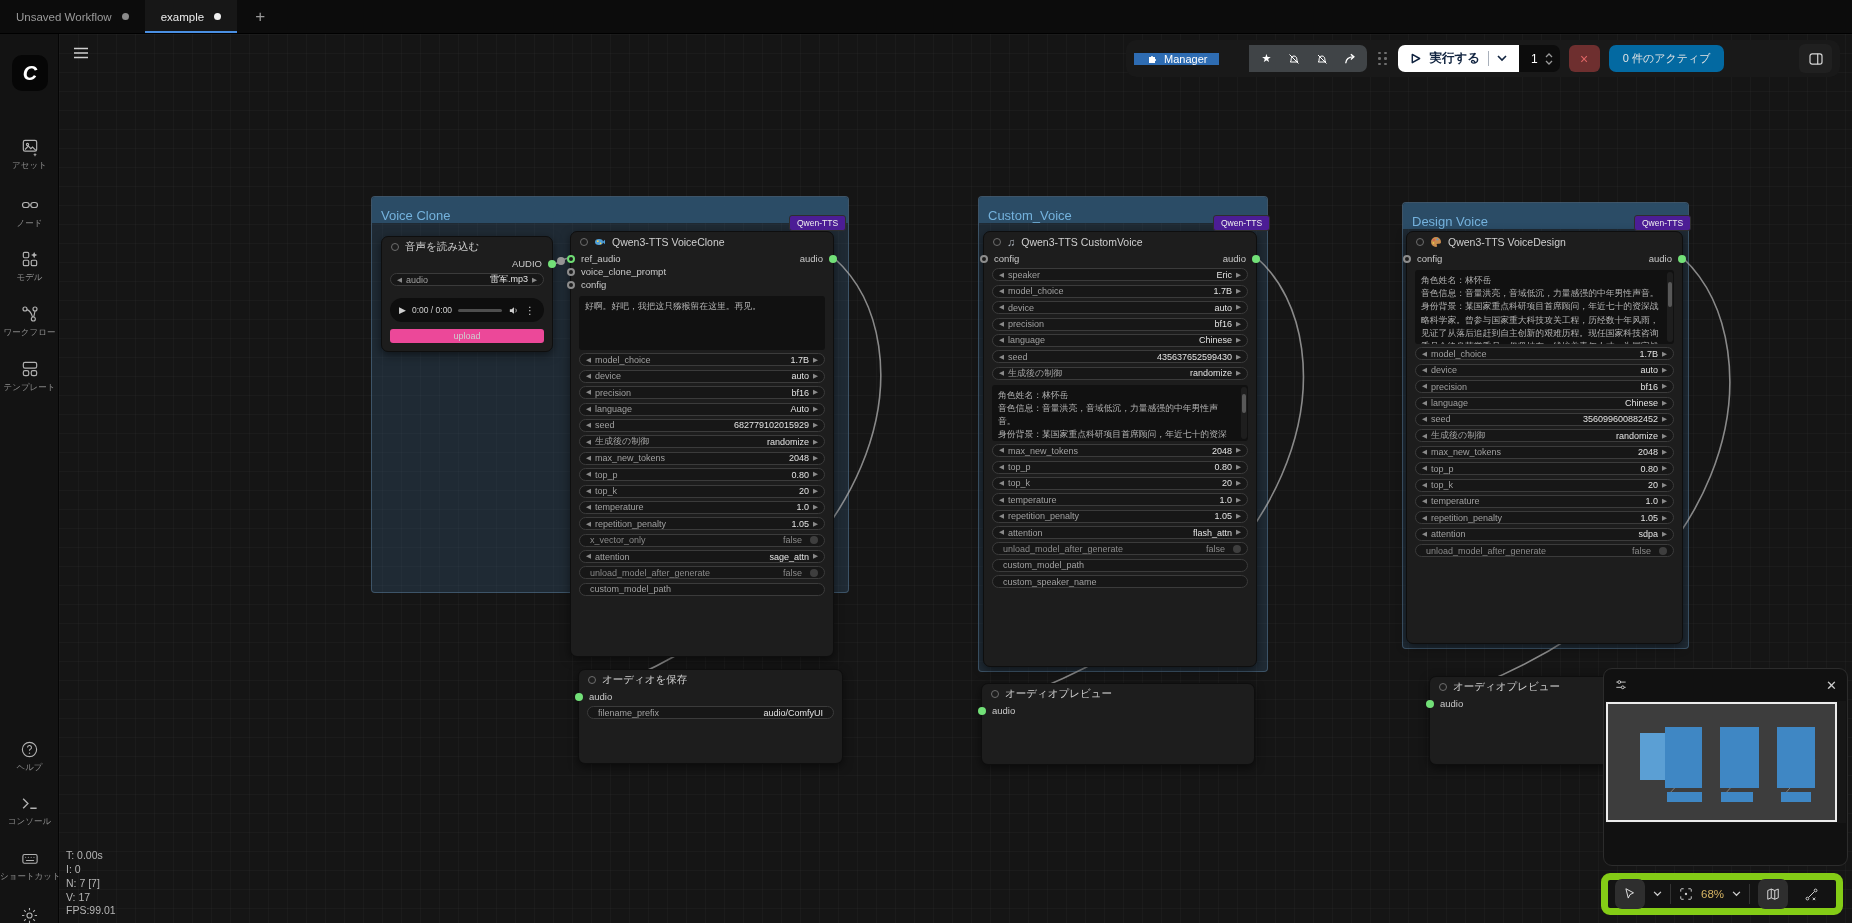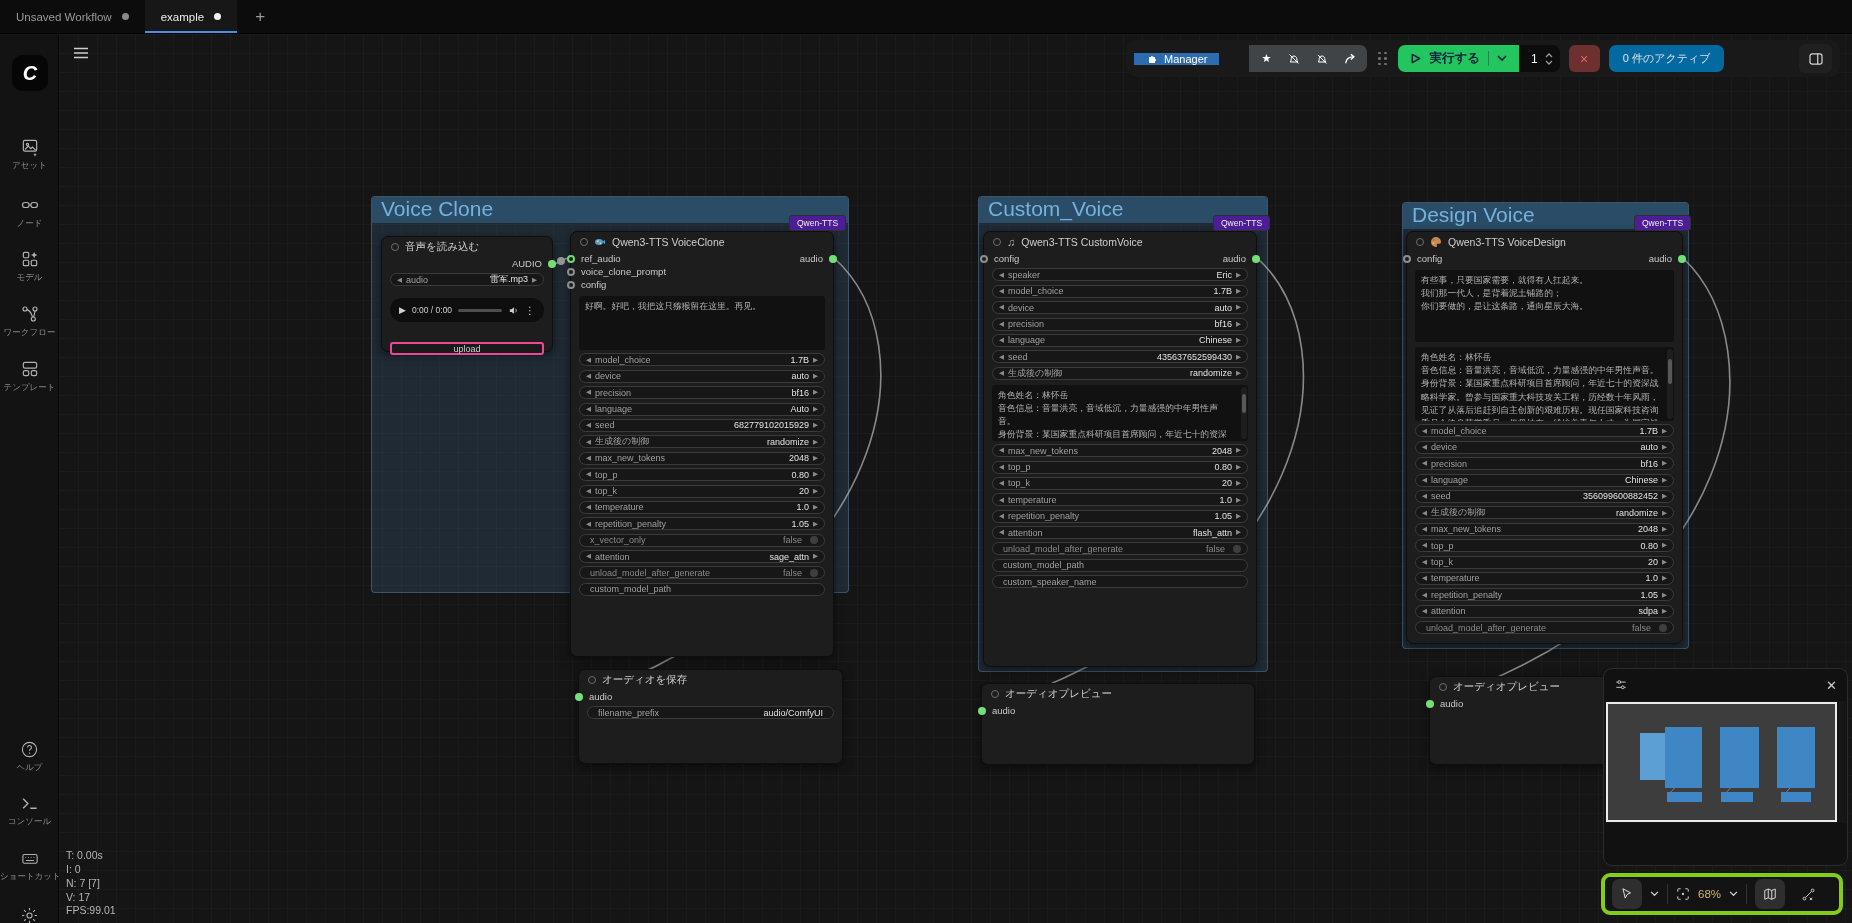--- a/index.html
+++ b/index.html
@@ -30,40 +30,40 @@
   
   .tr-toolbar { position:absolute; left:1126px; top:40px; width:714px; height:37px; background:#191919;
     border-radius:10px; display:flex; align-items:center; padding:0 8px; gap:9px; z-index:8; }
   .seg { display:flex; align-items:center; height:27px; border-radius:7px; overflow:hidden;gap:30px; }
   .btn-manager { display:flex; align-items:center; gap:6px; background:#2e6cb2; color:#fff;
     font-size:11px; padding:0 12px; }
   .icon-strip { display:flex; align-items:center; background:#404447; gap:2px; padding:0 4px; }
   .icon-strip .ic { width:26px; height:27px; display:flex; align-items:center; justify-content:center; color:#fff; font-size:11px; }
   .drag-dots { display:grid; grid-template-columns:3px 3px; grid-gap:3px; margin:0 2px; }
   .drag-dots i { width:2.5px; height:2.5px; background:#6f6f6f; border-radius:50%; display:block; }
-  .btn-run { display:flex; align-items:center; gap:8px; background:#22c55e; color:#10233f;
+  .btn-run { display:flex; align-items:center; gap:8px; background:#ffffff; color:#10233f;
     font-size:12.5px; font-weight:bold; padding:0 12px; height:27px; border-radius:7px 0 0 7px; }
   .run-div { width:1px; height:15px; background:rgba(10,30,60,.35); }
   .spinner { display:flex; align-items:center; background:#0c0c0c; height:27px; border-radius:0 7px 7px 0;
     color:#fff; font-size:12px; padding:0 7px 0 12px; gap:7px; }
   .spin-arrows { display:flex; flex-direction:column; gap:2px; color:#9a9a9a; }
   .btn-x { width:31px; height:27px; background:#6e2f2f; border-radius:6px; color:#e06565;
     display:flex; align-items:center; justify-content:center; font-size:14px; }
   .btn-count { height:27px; background:#0369a1; border-radius:7px; color:#e4e4e4; font-size:11px;
     display:flex; align-items:center; padding:0 14px; }
   .btn-panel { width:33px; height:29px; background:#202020; border-radius:6px; display:flex;
     align-items:center; justify-content:center; margin-left:auto; }
   
   .canvas-menu { position:absolute; left:73px; top:46px; z-index:5; color:#cfcfcf; }
   .stats { position:absolute; left:66px; top:849px; z-index:4; font-size:10.5px; color:#b5b5b5; line-height:1.32; }
   
   .group { position:absolute; border-radius:4px; background:rgba(56,94,125,.30);
     border:1px solid rgba(110,152,188,.38); z-index:1; }
-  .group-header { height:26px; background:rgba(44,79,106,.92); display:flex; align-items:flex-start;
-    padding:0 9px; font-size:21px; color:#74b2dd; border-radius:3px 3px 0 0; }
+  .group-header { height:26px; background:rgba(44,79,106,.92); display:flex; align-items:flex-end;
+    padding:0 9px; font-size:13px; color:#74b2dd; border-radius:3px 3px 0 0; }
   .qbadge { position:absolute; z-index:4; background:#4c1d95; border:1px solid #2e2e2e; color:#efefef;
     font-size:8.5px; padding:2px 7px; border-radius:3px; }
   
   .node { position:absolute; background:#1d1d1d; border:1px solid #0e0e0e; border-radius:7px;
     box-shadow:0 3px 10px rgba(0,0,0,.5); z-index:3; overflow:visible; }
   .node-title { height:20px; display:flex; align-items:center; gap:6px; padding:0 9px;
     font-size:10.5px; color:#cfcfcf; white-space:nowrap; }
   .collapse-dot { width:8px; height:8px; border-radius:50%; border:1.5px solid #6d6d6d; flex:none; }
   .slot-row { position:relative; height:13px; display:flex; align-items:center; padding:0 10px;
     font-size:9.5px; color:#c9c9c9; }
@@ -84,35 +84,35 @@
   .ta { position:relative; margin-top:5px; background:#111; border-radius:3px; padding:4px 6px; overflow:hidden; }
   .ta-text { font-size:8.8px; line-height:1.5; color:#b2b2b2; white-space:pre-line; }
   .ta.scroll .ta-text { margin-right:7px; }
   .sbar { position:absolute; right:1px; top:2px; bottom:2px; width:6px; background:#1e1e1e; border-radius:3px; }
   .sb-thumb { position:absolute; left:1px; right:1px; top:14%; height:36%; background:#585858; border-radius:2px; display:block; }
   
   .player { display:flex; align-items:center; gap:6px; margin-top:6px; height:24px; background:#0e0e0e;
     border-radius:12px; padding:0 9px; color:#d0d0d0; }
   .player .time { font-size:8.5px; }
   .player .track { flex:1; height:2.5px; background:#4e4e4e; border-radius:2px; }
-  .upload-btn { margin-top:20px; height:13px; border:2px solid #ec4899; background:#1a1a1a; border-radius:3px;
+  .upload-btn { margin-top:7px; height:13px; border:7px solid #ec4899; background:#1a1a1a; border-radius:3px;
     display:flex; align-items:center; justify-content:center; font-size:9px; color:#cfcfcf; }
   
   .wires { position:absolute; left:0; top:0; z-index:2; pointer-events:none; }
   
   .minimap { position:absolute; left:1603px; top:668px; width:245px; height:198px; background:#111;
     border:1px solid #2c2c2c; border-radius:9px; z-index:6; }
   .mm-head { height:32px; display:flex; align-items:center; justify-content:space-between; padding:0 10px; color:#cfcfcf; }
   .mm-map { position:relative; margin:0 1px; height:122px; background:#161616; overflow:hidden; }
   .mm-view { position:absolute; left:1px; top:1px; width:231px; height:120px; background:#3d3d3d; border:2px solid #ececec; }
   .mm-box { position:absolute; background:#3f87c4; }
   .mm-box.lt { background:#5b9fd4; }
   
   .br-toolbar { position:absolute; left:1601px; top:873px; width:242px; height:42px; background:#131313;
-    border:4px solid #84cc16; border-radius:9px; display:flex; align-items:center; padding:0 7px; gap:8px; z-index:7; color:#d8d8d8; }
+    border:7px solid #84cc16; border-radius:9px; display:flex; align-items:center; padding:0 7px; gap:8px; z-index:7; color:#d8d8d8; }
   .br-btn { width:30px; height:30px; border-radius:7px; display:flex; align-items:center; justify-content:center; }
   .br-btn.on { background:#2e2e2e; }
   .br-sep { width:1px; height:20px; background:#323232; }
   .zoom-pct { font-size:11.5px; color:#d6b463; }
   .mm-x { font-size:13px; color:#cfcfcf; }
 </style>
 </head>
 <body>
 
 <div class="canvas-bg"></div>
@@ -449,25 +449,20 @@
     </svg>
     <span>Qwen3-TTS VoiceDesign</span>
   </div>
   <div class="slot-row">
     <span class="dot l ring"></span>
     <span class="slot-in">config</span>
     <span class="slot-out">audio</span>
     <span class="dot r out"></span>
   </div>
   <div class="widgets">
-      <div class="ta" style="height: 72px;">
-        <div class="ta-text">有些事，只要国家需要，就得有人扛起来。
-我们那一代人，是背着泥土铺路的；
-你们要做的，是让这条路，通向星辰大海。</div>
-      </div>
       <div class="ta scroll" style="height: 74px;">
         <div class="ta-text">角色姓名：林怀岳
 音色信息：音量洪亮，音域低沉，力量感强的中年男性声音。
 身份背景：某国家重点科研项目首席顾问，年近七十的资深战略科学家。曾参与国家重大科技攻关工程，历经数十年风雨，见证了从落后追赶到自主创新的艰难历程。现任国家科技咨询委员会终身荣誉委员，仍坚持在一线培养青年人才，为国家战略发展建言献策。
 外貌特征：身形挺拔，两鬓斑白，眉宇间刻着岁月沉淀的坚毅，常着深色中山装。</div>
         <div class="sbar">
           <i class="sb-thumb"></i>
         </div>
       </div>
       <div class="w-row combo">

